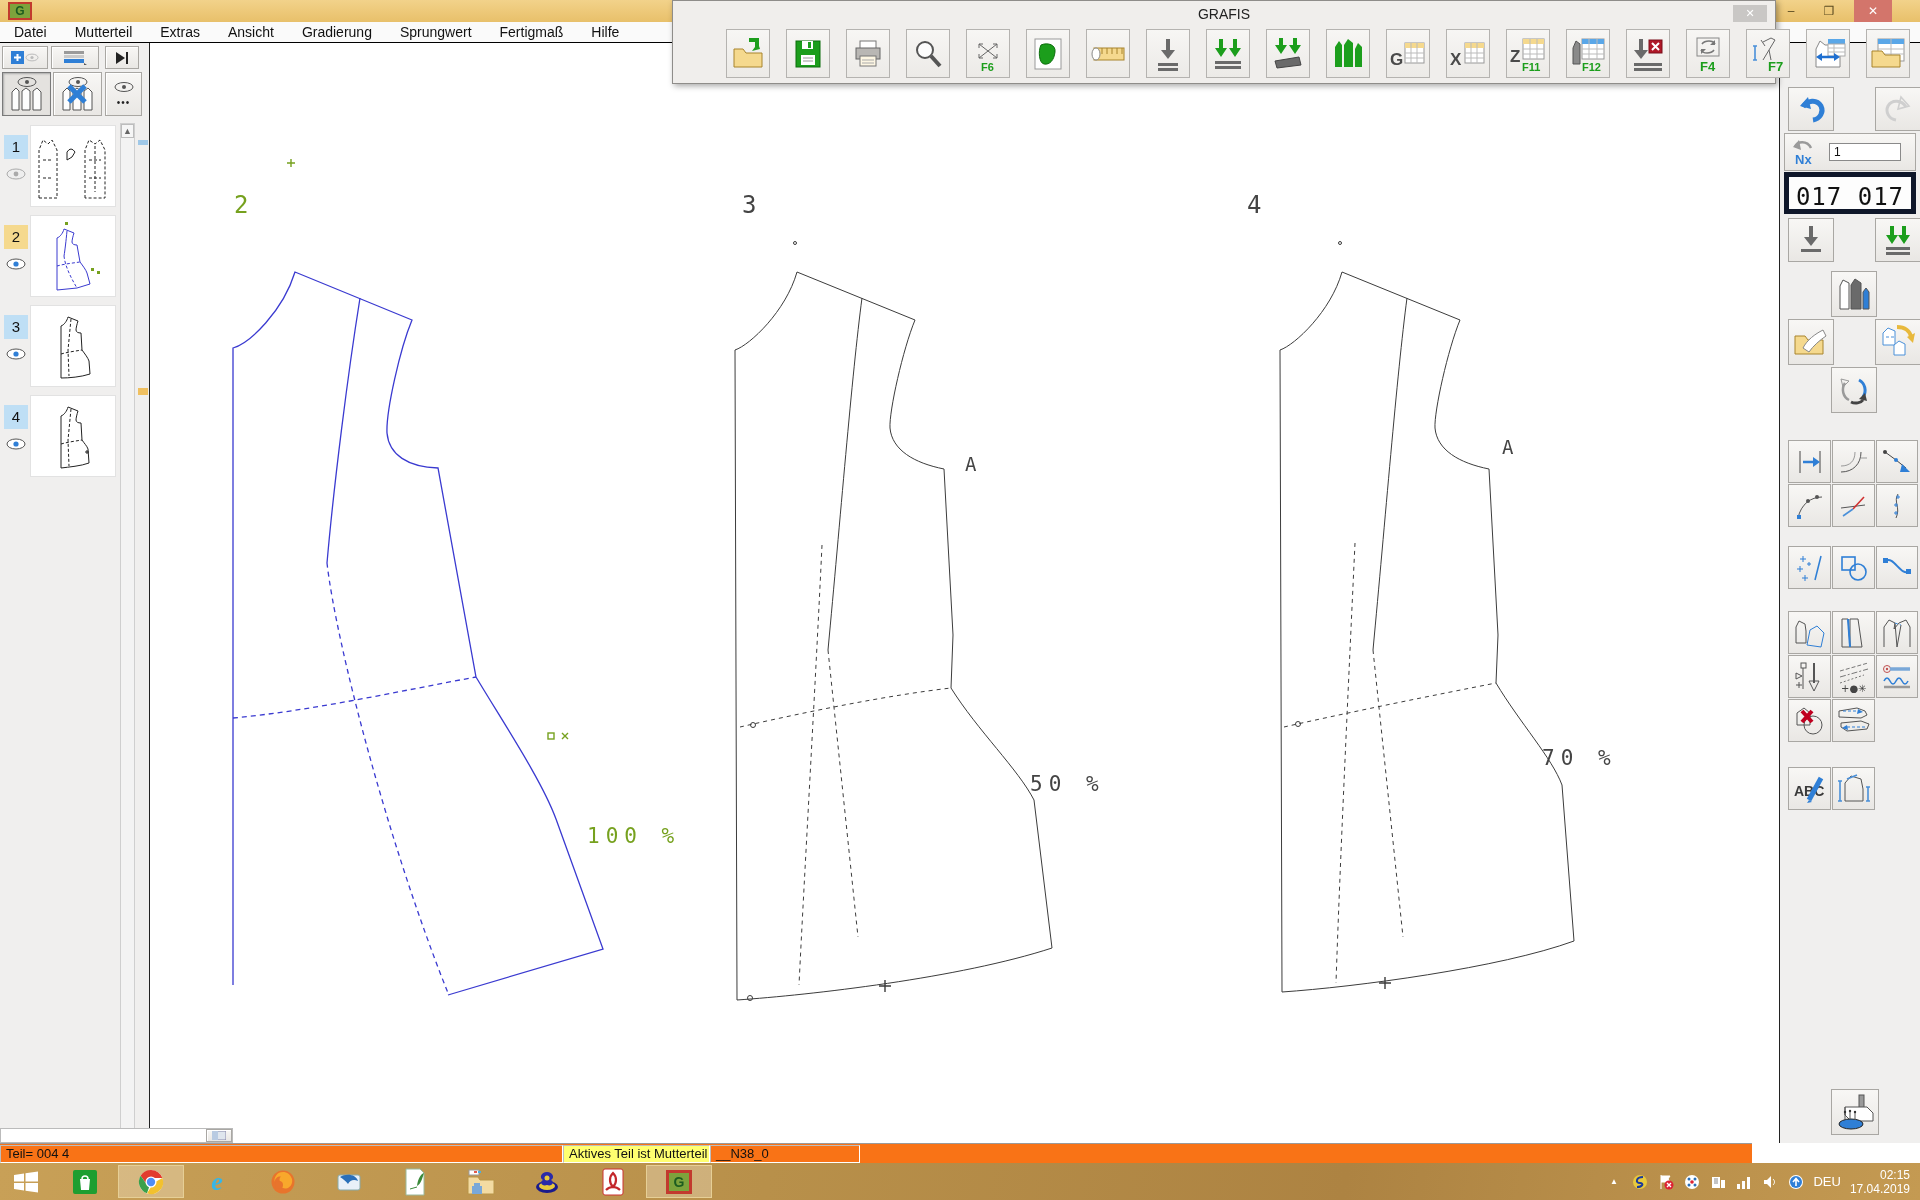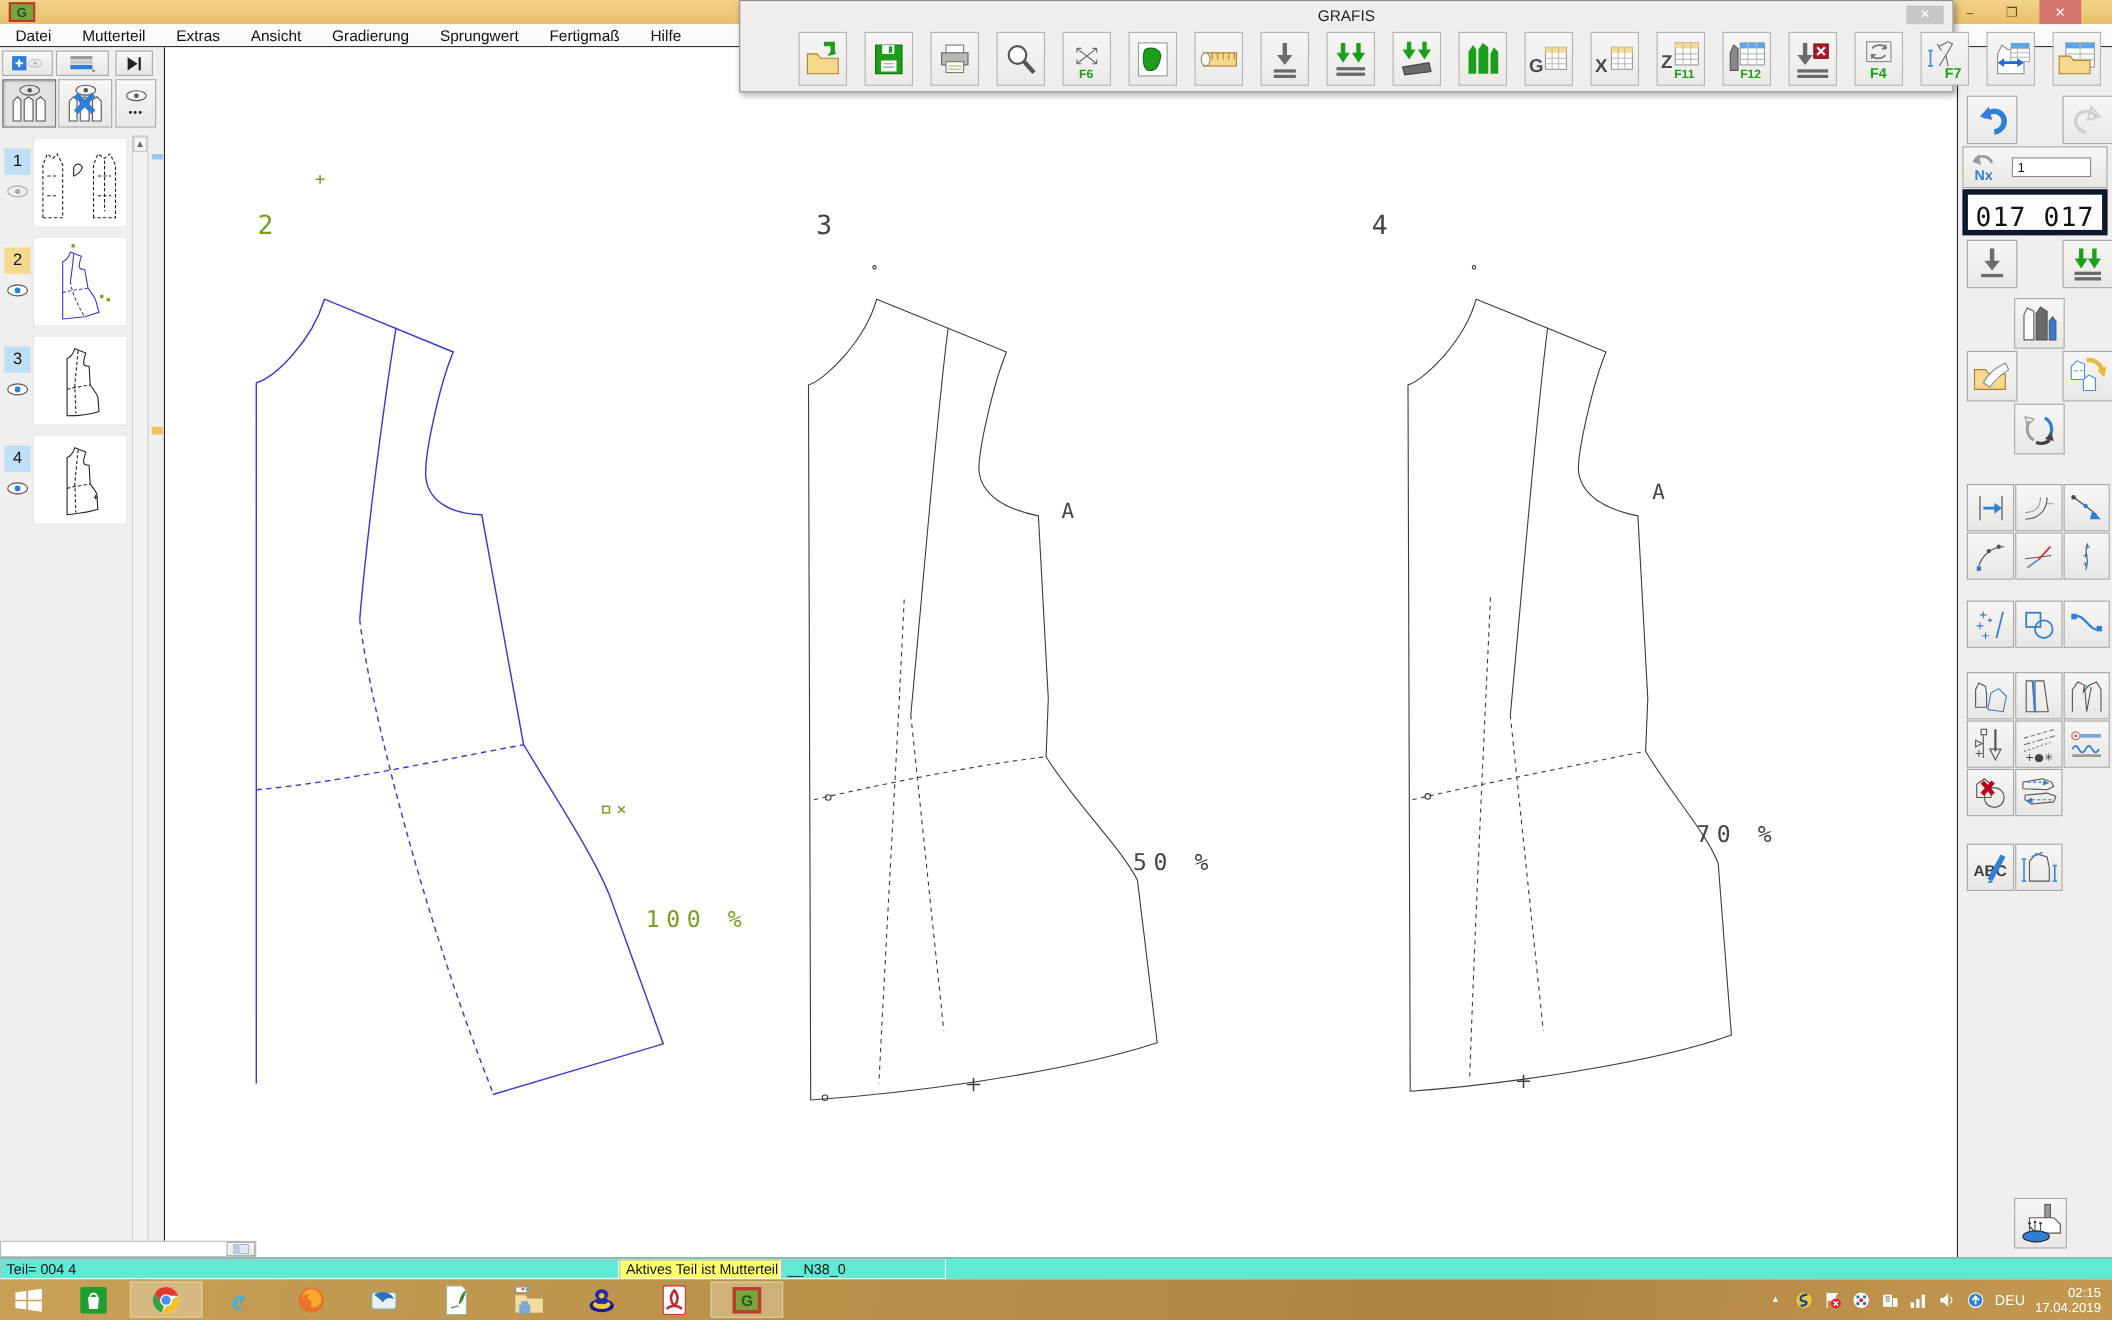--- a/index.html
+++ b/index.html
@@ -46,21 +46,21 @@
   .bigletter{font-weight:bold;fill:#4a4a4a;font-size:17px;font-family:"Liberation Sans",sans-serif;}
   
   #rightpanel{left:1779px;top:43px;width:141px;height:1100px;background:#f0efee;border-left:1px solid #222;box-sizing:border-box;}
   .rbtn{background:linear-gradient(#f8f7f5,#e9e7e4);border:1px solid #a9a7a3;box-sizing:border-box;
         display:flex;align-items:center;justify-content:center;}
   #sizedisplay{left:4px;top:129px;width:132px;height:42px;background:#fdfdfd;border:5px solid #0f172a;
                box-sizing:border-box;text-align:center;line-height:40px;font-size:24px;
                font-family:"DejaVu Sans Mono",monospace;letter-spacing:1px;color:#111;}
   #nxfield{background:#fff;border:1px solid #8a8a8a;box-sizing:border-box;font-size:12px;padding-left:4px;line-height:16px;}
   
-  #statusbar{left:0;top:1143px;width:1920px;height:20px;background:#5eead4;border-top:1px solid #9a9a9a;box-sizing:border-box;display:flex;}
+  #statusbar{left:0;top:1143px;width:1752px;height:20px;background:#f97316;border-top:1px solid #9a9a9a;box-sizing:border-box;display:flex;}
   .stseg{height:18px;margin-top:1px;border:1px solid #bdbdbd;border-right-color:#fff;border-bottom-color:#fff;
          box-sizing:border-box;line-height:16px;padding:0 5px;white-space:nowrap;overflow:hidden;font-size:13px;}
   #st-active{background:#ffff70;}
   
   #taskbar{left:0;top:1163px;width:1920px;height:37px;
            background:linear-gradient(100deg,#c8a057 0%,#b8904a 40%,#ad8342 70%,#c49a52 100%);
            display:flex;align-items:center;}
   .tkicon{width:66px;height:33px;display:flex;align-items:center;justify-content:center;}
   .tkactive{background:rgba(255,250,235,.30);border:1px solid #e6cf96;box-sizing:border-box;}
   #tray{position:absolute;right:4px;top:0;height:37px;display:flex;align-items:center;gap:9px;color:#fff;}

